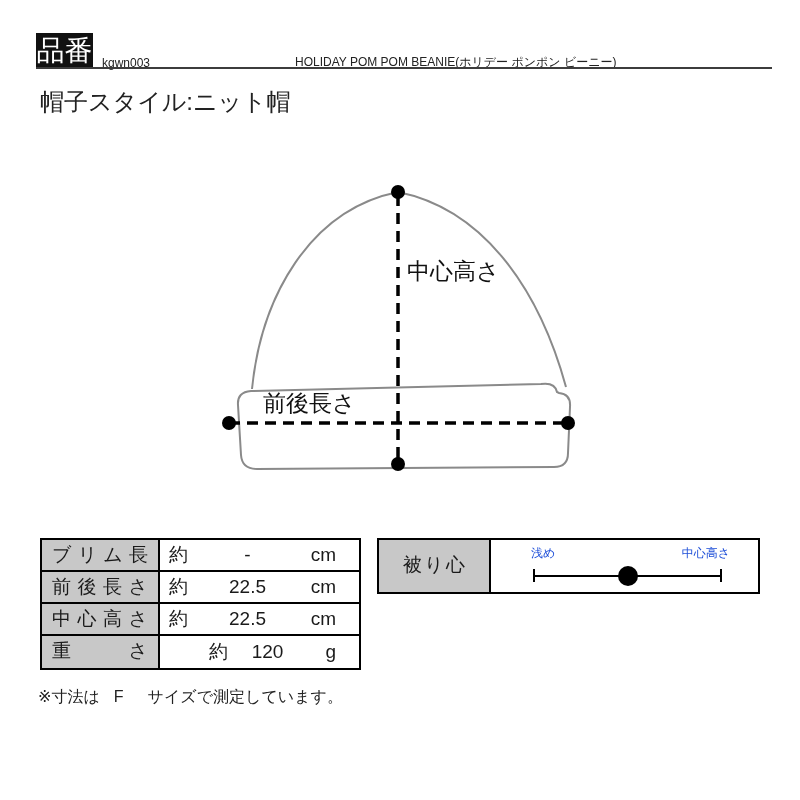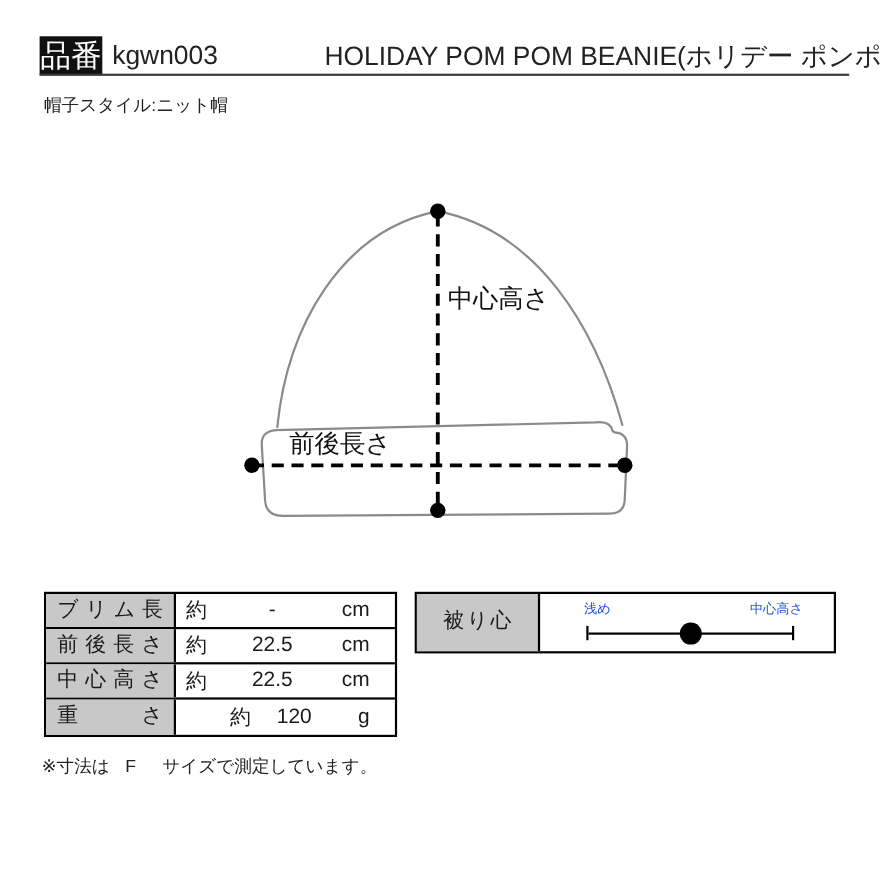--- a/index.html
+++ b/index.html
@@ -14,31 +14,31 @@
 
   
   .header { position:absolute; left:36px; top:33px; width:740px; height:35px; }
   .blackbox {
     position:absolute; top:0; height:35px; background:var(--label-bg,#111);
     color:#fff; font-size:28px; display:flex; align-items:center; justify-content:center;
   }
   .box-code { left:0; width:57px; }
   .box-name { left:174px; width:77px; }
   .hval {
-    position:absolute; top:0; height:35px; display:flex; align-items:center;
-    font-size:24px; color:#222; white-space:nowrap;
+    position:absolute; top:12px; height:35px; display:flex; align-items:center;
+    font-size:12px; color:#222; white-space:nowrap;
   }
   .val-code { left:66px; }
   .val-name { left:259px; }
   .header-rule {
     position:absolute; left:36px; top:67px; width:736px; height:2px; background:#3c3c3c;
   }
 
   
-  .style-line { position:absolute; left:40px; top:86px; font-size:16px; color:#222; }
+  .style-line { position:absolute; left:40px; top:86px; font-size:24px; color:#222; }
 
   
   .diagram { position:absolute; left:195px; top:170px; }
   .diagram text { font-family:"Liberation Sans","DejaVu Sans",sans-serif; fill:#111; }
 
   
   .size-table {
     position:absolute; left:40px; top:538px; width:321px;
     border:2px solid #000; background:#fff;
   }

